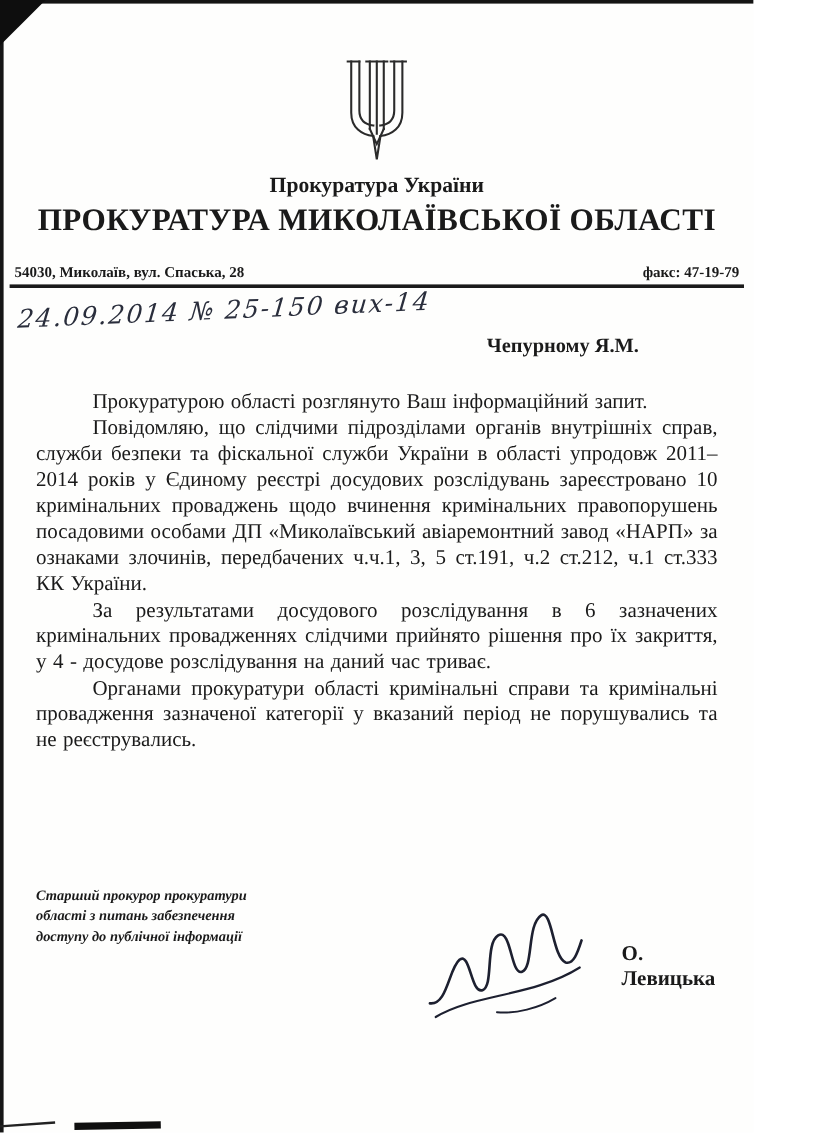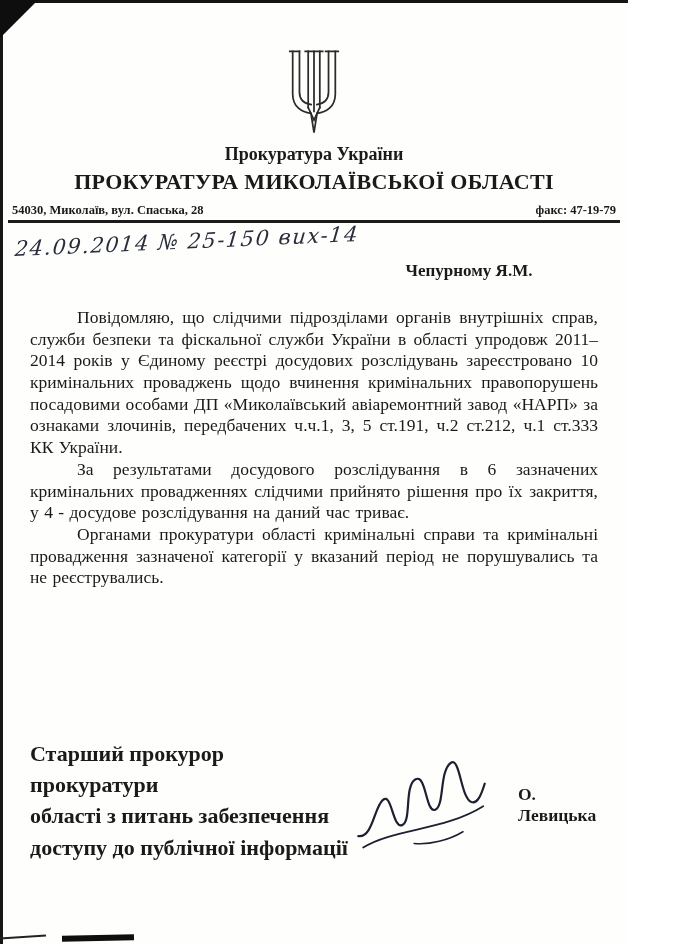--- a/index.html
+++ b/index.html
@@ -19,23 +19,23 @@
   .corner-tl { position:absolute; top:0; left:0; width:0; height:0;
                border-top:38px solid #0e0e0e; border-right:38px solid transparent; }
   .mark-bottom { position:absolute; left:62px; bottom:3px; width:72px; height:6px;
                  background:#0f0f0f; transform:rotate(-1deg); }
   .mark-bottom2 { position:absolute; left:0; bottom:6px; width:46px; height:2px;
                  background:#222; transform:rotate(-4deg); }
 
   
   .emblem { display:flex; justify-content:center; padding-top:48px; }
   .org1 { text-align:center; font-weight:bold; font-size:18px; margin-top:8px; }
-  .org2 { text-align:center; font-weight:bold; font-size:22px; letter-spacing:.3px; margin-top:4px; }
+  .org2 { text-align:center; font-weight:bold; font-size:26px; letter-spacing:.3px; margin-top:4px; }
   .addr-row { display:flex; justify-content:space-between; align-items:flex-end;
-              font-weight:bold; font-size:12.5px; padding:0 12px; margin-top:8px; }
+              font-weight:bold; font-size:12.5px; padding:0 12px; margin-top:21px; }
   .rule { height:3px; background:#1b1b1b; margin:2px 8px 0; }
 
   
   .refline {
     display:inline-block;
     margin:14px 0 0 16px;
     font-family:"DejaVu Serif", serif;
     font-style:italic;
     font-size:21px;
     letter-spacing:1.5px;
@@ -49,21 +49,21 @@
   .rname { font-weight:bold; font-size:17px; }
   .raddr { font-size:16px; margin-top:2px; }
 
   
   .body-text { margin:26px 30px 0; text-align:justify; font-size:17.5px;
                line-height:1.24; word-spacing:1px; }
   .body-text p { text-indent:47px; margin:0; }
 
   
   .sig-block { position:absolute; left:30px; right:30px; top:738px; height:160px; }
-  .sig-title { font-weight:bold; font-size:22px; line-height:1.42; width:320px; }
+  .sig-title { font-weight:bold; font-size:12px; line-height:1.42; width:320px;font-style:italic; }
   .sig-script { position:absolute; left:318px; top:16px; transform:rotate(-9deg); }
   .sig-name { position:absolute; left:488px; top:46px; font-weight:bold; font-size:17.5px; }
 </style>
 </head>
 <body>
 
 <div class="page">
 
   
   <div class="edge-top"></div>
@@ -102,20 +102,21 @@
   
   <div class="refline">24.09.2014 № 25-150 вих-14</div>
 
   
   <div class="recipient">
     <div class="rname">Чепурному Я.М.</div>
   </div>
 
   
   <div class="body-text">
+    <p>Прокуратурою області розглянуто Ваш інформаційний запит.</p>
     <p>Повідомляю, що слідчими підрозділами органів внутрішніх справ, служби безпеки та фіскальної служби України в області упродовж 2011–2014 років у Єдиному реєстрі досудових розслідувань зареєстровано 10 кримінальних проваджень щодо вчинення кримінальних правопорушень посадовими особами ДП «Миколаївський авіаремонтний завод «НАРП» за ознаками злочинів, передбачених ч.ч.1, 3, 5 ст.191, ч.2 ст.212, ч.1 ст.333 КК України.</p>
     <p>За результатами досудового розслідування в 6 зазначених кримінальних провадженнях слідчими прийнято рішення про їх закриття, у 4 - досудове розслідування на даний час триває.</p>
     <p>Органами прокуратури області кримінальні справи та кримінальні провадження зазначеної категорії у вказаний період не порушувались та не реєструвались.</p>
   </div>
 
   
   <div class="sig-block">
     <div class="sig-title">
       <div>Старший прокурор прокуратури</div>
       <div>області  з питань забезпечення</div>

